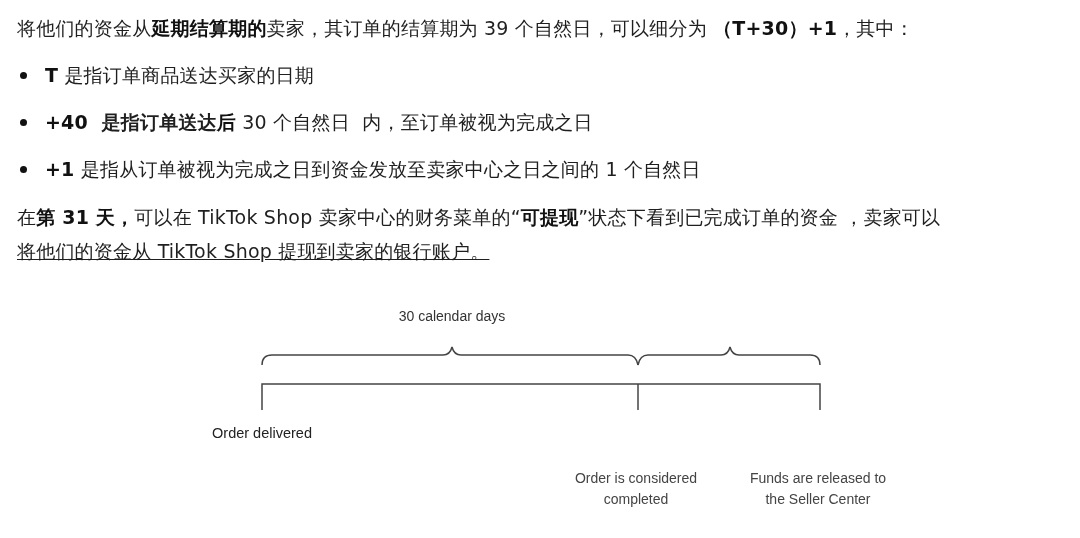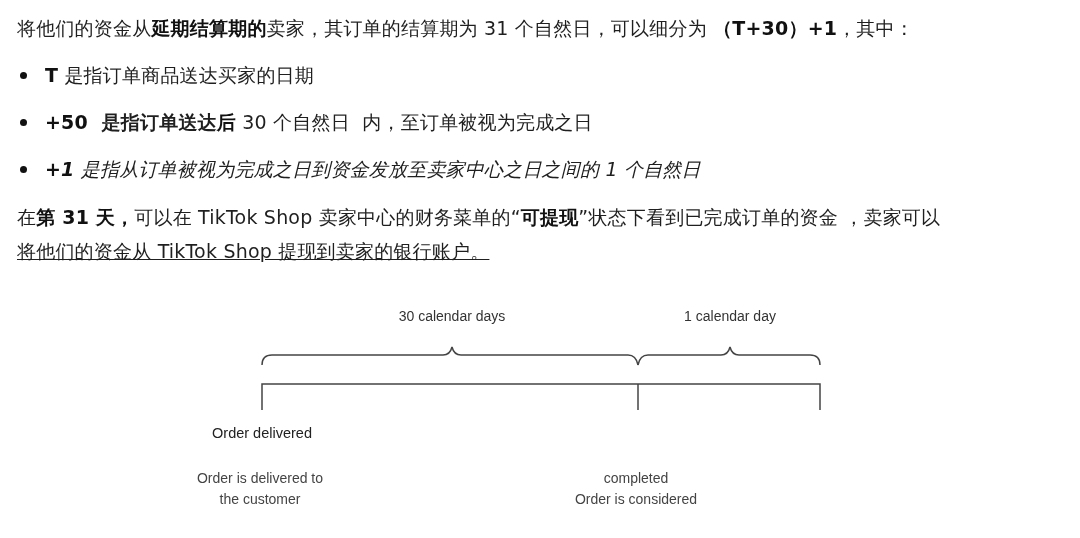--- a/index.html
+++ b/index.html
@@ -24,51 +24,50 @@
     position: absolute; font-family: "Liberation Sans", sans-serif;
     font-size: 14px; color: #333; text-align: center; white-space: nowrap;
   }
   .dtitle { font-weight: normal; font-size: 14.5px; color: #222; }
   .ddesc { font-size: 14px; color: #444; line-height: 21px; }
 </style>
 </head>
 <body>
 
 <div>
-  <div class="line" style="top:16px;"><span>将他们的资金从</span><b>延期结算期的</b><span>卖家，其订单的结算期为 31 个自然日，可以细分为 </span><b>（T+30）+1</b><span>，其中：</span></div>
+  <div class="line" style="top:16px;"><span>将他们的资金从</span><b>延期结算期的</b><span>卖家，其订单的结算期为 39 个自然日，可以细分为 </span><b>（T+30）+1</b><span>，其中：</span></div>
 
   <div class="line bullet-line" style="top:63px;text-align:right;"><span class="dot"></span><b>T</b><span> 是指订单商品送达买家的日期</span></div>
 
-  <div class="line bullet-line" style="top:110px;"><span class="dot"></span><b>+50</b><span style="white-space:pre;font-weight:bold;">  是指订单送达</span><b>后</b><span style="white-space:pre;"> 30 个自然日  内，至订单被视为完成之日</span></div>
+  <div class="line bullet-line" style="top:110px;"><span class="dot"></span><b>+40</b><span style="white-space:pre;font-weight:bold;">  是指订单送达</span><b>后</b><span style="white-space:pre;"> 30 个自然日  内，至订单被视为完成之日</span></div>
 
-  <div class="line bullet-line" style="top:157px;font-style:italic;"><span class="dot"></span><b>+1</b><span> 是指从订单被视为完成之日到资金发放至卖家中心之日之间的 1 个自然日</span></div>
+  <div class="line bullet-line" style="top:157px;"><span class="dot"></span><b>+1</b><span> 是指从订单被视为完成之日到资金发放至卖家中心之日之间的 1 个自然日</span></div>
 
   <div class="line" style="top:205px;text-align:right;"><span>在</span><b>第 31 天，</b><span>可以在 TikTok Shop 卖家中心的财务菜单的“</span><b>可提现</b><span>”状态下看到已完成订单的资金 ，卖家可以</span></div>
   <div class="line" style="top:239px;text-decoration:underline;">将他们的资金从 TikTok Shop 提现到卖家的银行账户。</div>
 </div>
 
 <div class="diagram">
   <svg width="1080" height="240" viewBox="0 0 1080 240">
     <g fill="none" stroke="#444" stroke-width="1.5">
 
       <path d="M262 75 Q262 65 272 65 L443 65 Q450 65 452 57 Q454 65 461 65 L628 65 Q636 65 638 75"></path>
 
       <path d="M638 75 Q640 65 648 65 L721 65 Q728 65 730 57 Q732 65 739 65 L810 65 Q820 65 820 75"></path>
 
       <path d="M262 120 L262 94 L820 94 L820 120"></path>
       <path d="M638 94 L638 120"></path>
     </g>
   </svg>
 
   <div class="dlabel" style="left:352px; top:18px; width:200px;">30  calendar days</div>
-  <div class="dlabel" style="left:630px; top:18px; width:200px;">1 calendar day</div>
 
   <div class="dlabel dtitle" style="left:162px; top:135px; width:200px;">Order delivered</div>
 
-  <div class="dlabel ddesc" style="left:160px; top:178px; width:200px;">
-    <div>Order is delivered to</div>
-    <div>the customer</div>
+  <div class="dlabel ddesc" style="left:536px; top:178px; width:200px;">
+    <div>Order is considered</div>
+    <div>completed</div>
   </div>
-  <div class="dlabel ddesc" style="left:536px; top:178px; width:200px;">
-    <div>completed</div>
-    <div>Order is considered</div>
+  <div class="dlabel ddesc" style="left:718px; top:178px; width:200px;">
+    <div>Funds are released to</div>
+    <div>the Seller Center</div>
   </div>
 </div>
 
 </body></html>

